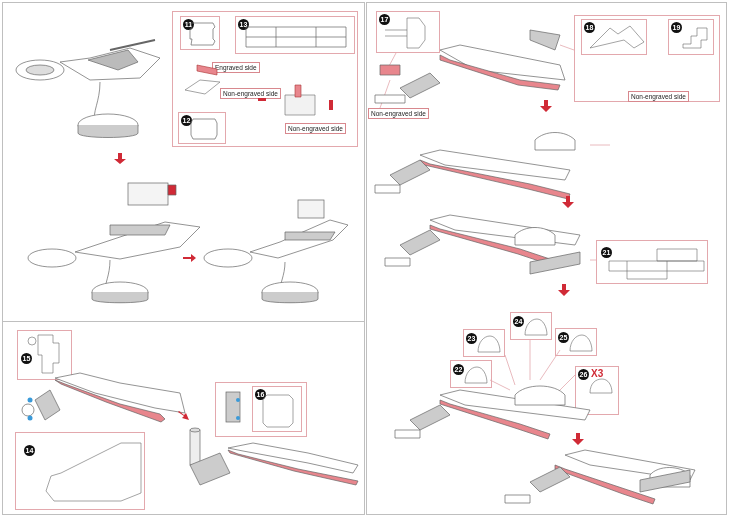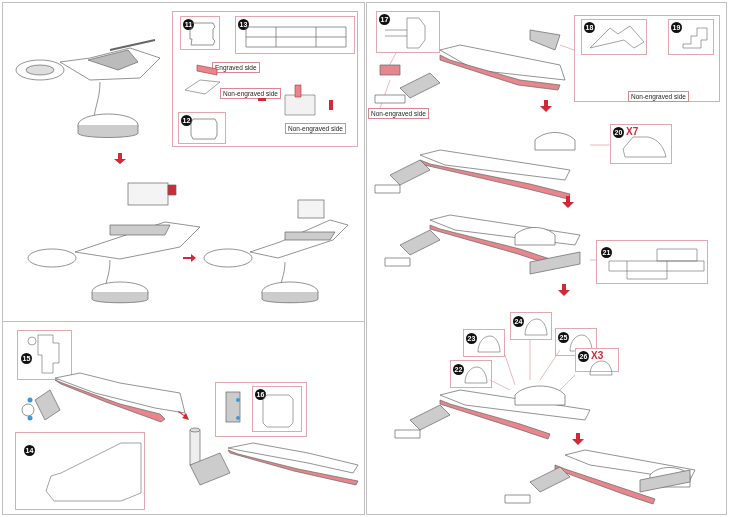--- a/index.html
+++ b/index.html
@@ -155,27 +155,20 @@
       </svg>
   </div>
   <div class="box" style="left:668px;top:19px;width:46px;height:36px;">
     <div class="num" style="left:2px;top:2px;">19</div>
     <svg width="46" height="36">
         <path d="M14 24h8v-8h6V8h10v12h-6v8H14z" fill="none" stroke="#666" stroke-width=".6"></path>
       </svg>
   </div>
   <div class="lbl" style="left:628px;top:91px;">Non-engraved side</div>
 
-  <div class="box" style="left:610px;top:124px;width:62px;height:40px;">
-    <div class="num" style="left:2px;top:2px;">20</div>
-    <div class="mult" style="left:15px;top:1px;">X7</div>
-    <svg width="62" height="40">
-        <path d="M12 24l10-12h15c10 2 16 10 18 20H14z" fill="none" stroke="#666" stroke-width=".6"></path>
-      </svg>
-  </div>
 
   <div class="box" style="left:596px;top:240px;width:112px;height:44px;">
     <div class="num" style="left:4px;top:6px;">21</div>
     <svg width="112" height="44">
         <path d="M12 20h95v10H12z M30 20v18h40V20 M60 8h40v12H60z" fill="none" stroke="#666" stroke-width=".6"></path>
       </svg>
   </div>
 
   <div class="box" style="left:450px;top:360px;width:42px;height:28px;">
     <div class="num" style="left:2px;top:3px;">22</div>
@@ -194,21 +187,21 @@
     <svg width="42" height="28">
         <path d="M14 22c0-10 6-16 12-16 6 0 10 8 10 16z" fill="none" stroke="#666" stroke-width=".6"></path>
       </svg>
   </div>
   <div class="box" style="left:555px;top:328px;width:42px;height:28px;">
     <div class="num" style="left:2px;top:3px;">25</div>
     <svg width="42" height="28">
         <path d="M14 22c0-10 6-16 12-16 6 0 10 8 10 16z" fill="none" stroke="#666" stroke-width=".6"></path>
       </svg>
   </div>
-  <div class="box" style="left:575px;top:348px;width:44px;height:24px;">
+  <div class="box" style="left:575px;top:366px;width:44px;height:49px;">
     <div class="num" style="left:2px;top:2px;">26</div>
     <div class="mult" style="left:15px;top:1px;">X3</div>
     <svg width="44" height="32">
         <path d="M14 26c0-10 6-14 12-14 6 0 10 6 10 14z" fill="none" stroke="#666" stroke-width=".6"></path>
       </svg>
   </div>
 
   <svg width="729" height="517">
 
     <g stroke="#e3a8ad" stroke-width=".8" fill="none">

